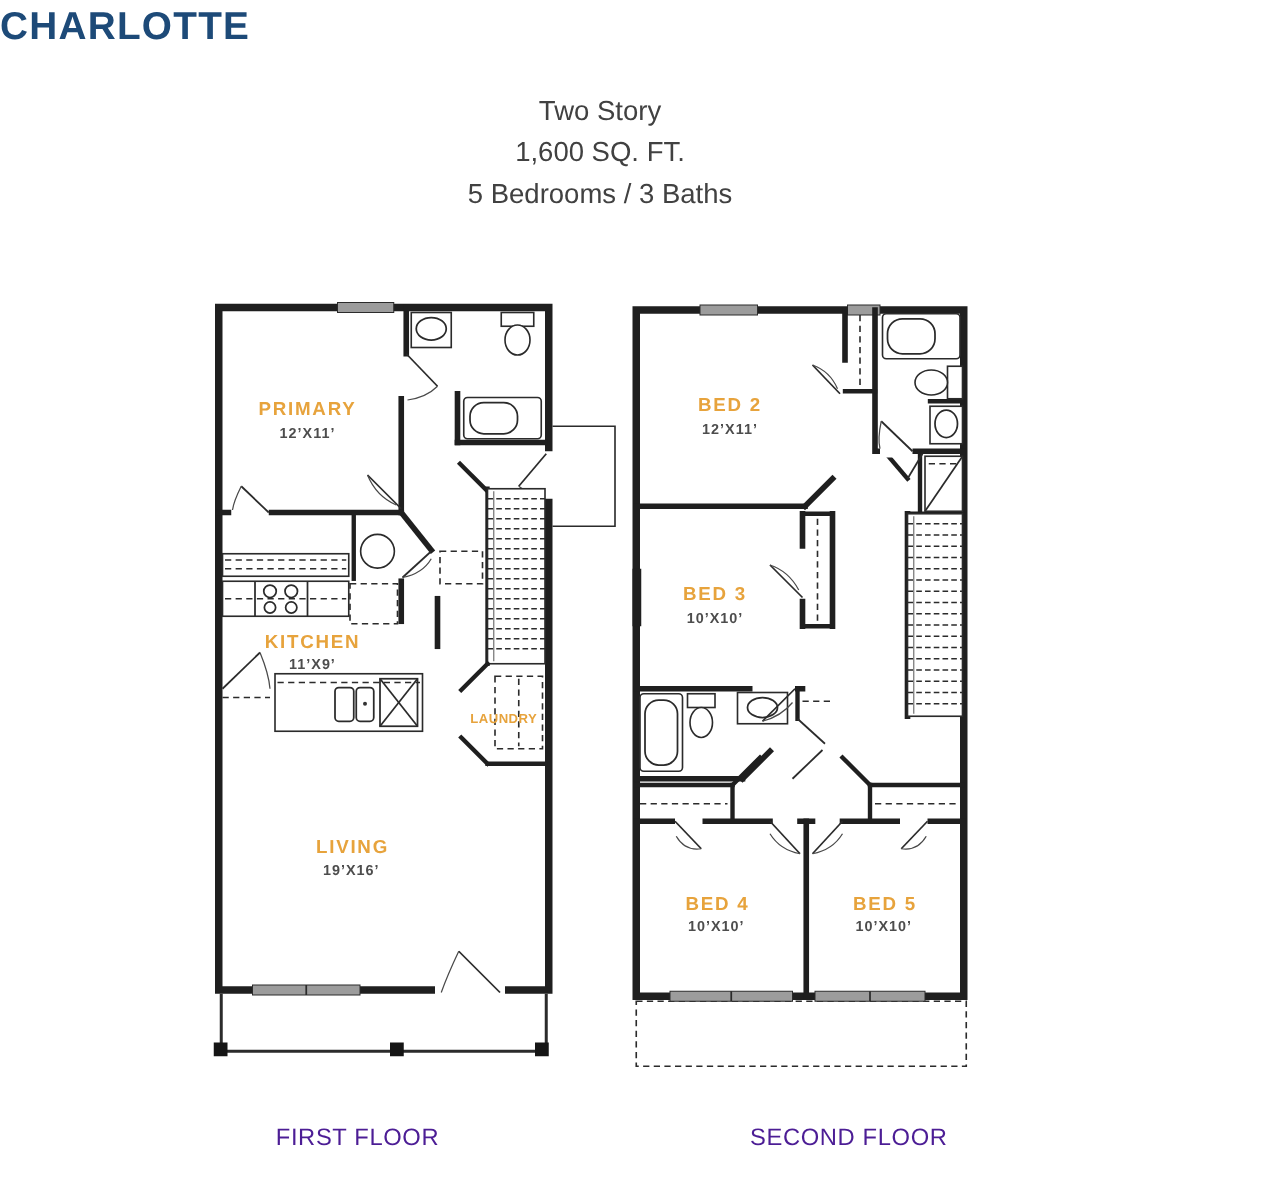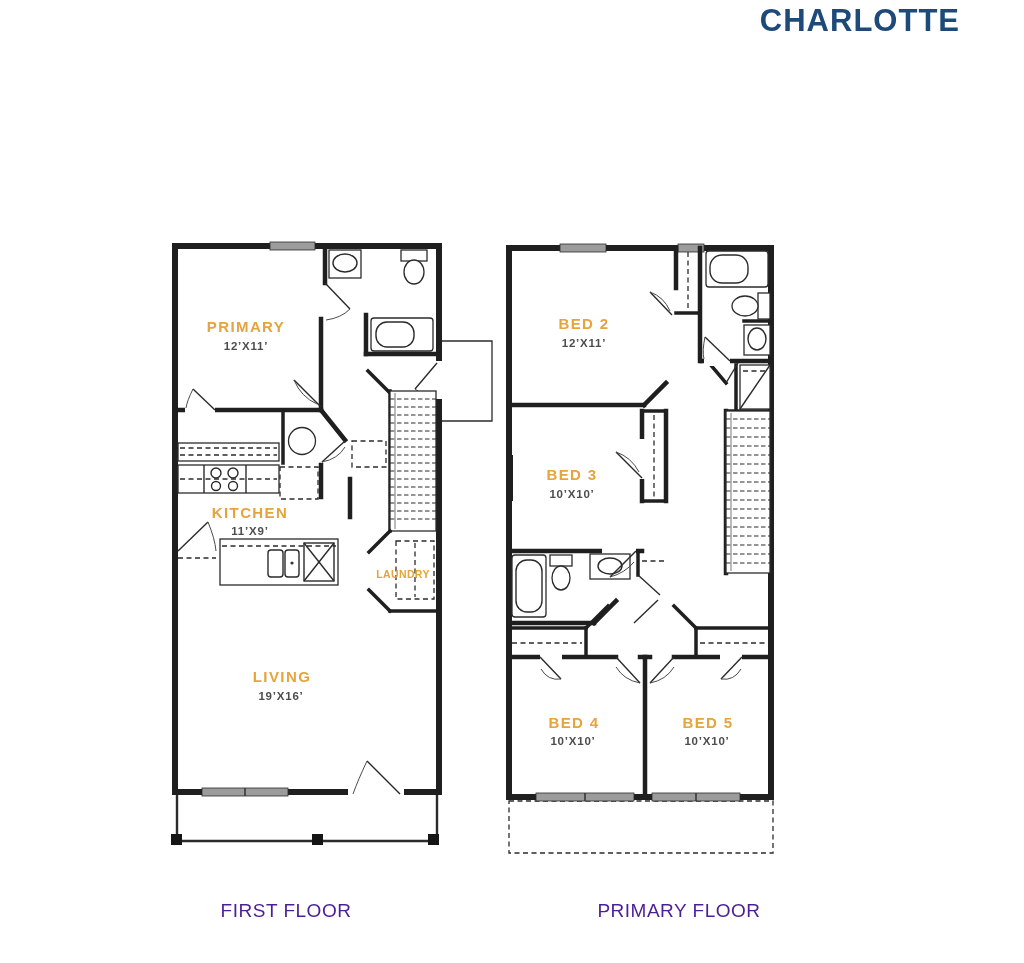--- a/index.html
+++ b/index.html
@@ -1,18 +1,18 @@
 <!DOCTYPE html>
 <html><head>
 <meta charset="utf-8">
 <style>
   html,body{margin:0;padding:0;background:#ffffff;}
   .sheet{position:relative;width:1024px;height:963px;background:#fff;overflow:hidden;
          font-family:"Liberation Sans",sans-serif;}
-  .plan-title{position:absolute;top:0;left:0;width:960px;text-align:right;margin:0;
+  .plan-title{position:absolute;top:0;left:0;width:960px;text-align:left;margin:0;
               font-size:31px;line-height:42px;font-weight:bold;letter-spacing:1px;color:#1d4a78;}
   .subtitle{position:absolute;top:72px;left:0;width:960px;text-align:center;
             font-size:22px;line-height:33px;color:#414141;}
   .floor-caption{position:absolute;top:900px;transform:translateX(-50%);
                  font-size:19px;letter-spacing:.5px;color:#4c1d95;}
   .cap-first{left:286px;}
   .cap-second{left:679px;}
   svg.plan{position:absolute;}
   .ff{left:170px;top:241px;}
   .sf{left:504px;top:243px;}
@@ -34,20 +34,25 @@
   .room-dims{font:bold 11.5px "Liberation Sans",sans-serif;fill:#4d4d4d;letter-spacing:.8px;text-anchor:middle;}
   .laundry-label{font:bold 10.5px "Liberation Sans",sans-serif;fill:#e7a33c;letter-spacing:.4px;text-anchor:middle;}
 </style>
 </head>
 <body>
 
 <div class="sheet">
 
   <h1 class="plan-title">CHARLOTTE</h1>
 
+  <div class="subtitle">
+    <div>Two Story</div>
+    <div>1,600 SQ. FT.</div>
+    <div>5 Bedrooms / 3 Baths</div>
+  </div>
 
   <svg class="plan ff" width="332" height="618" viewBox="0 0 332 618">
 
     <g>
       <path d="M272,100 H322 V180 H272" class="thinf"></path>
     </g>
 
     <g>
       <path d="M7,554 V600 H267 V554" class="porch"></path>
       <rect x="1" y="593" width="11" height="11" class="post"></rect>
@@ -337,15 +342,15 @@
     <text x="80" y="104" class="room-dims">12’X11’</text>
     <text x="68" y="237" class="room-label">BED 3</text>
     <text x="68" y="255" class="room-dims">10’X10’</text>
     <text x="70" y="485" class="room-label">BED 4</text>
     <text x="69" y="502" class="room-dims">10’X10’</text>
     <text x="204" y="485" class="room-label">BED 5</text>
     <text x="203" y="502" class="room-dims">10’X10’</text>
   </svg>
 
   <div class="floor-caption cap-first">FIRST FLOOR</div>
-  <div class="floor-caption cap-second">PRIMARY FLOOR</div>
+  <div class="floor-caption cap-second">SECOND FLOOR</div>
 
 </div>
 
 </body></html>

